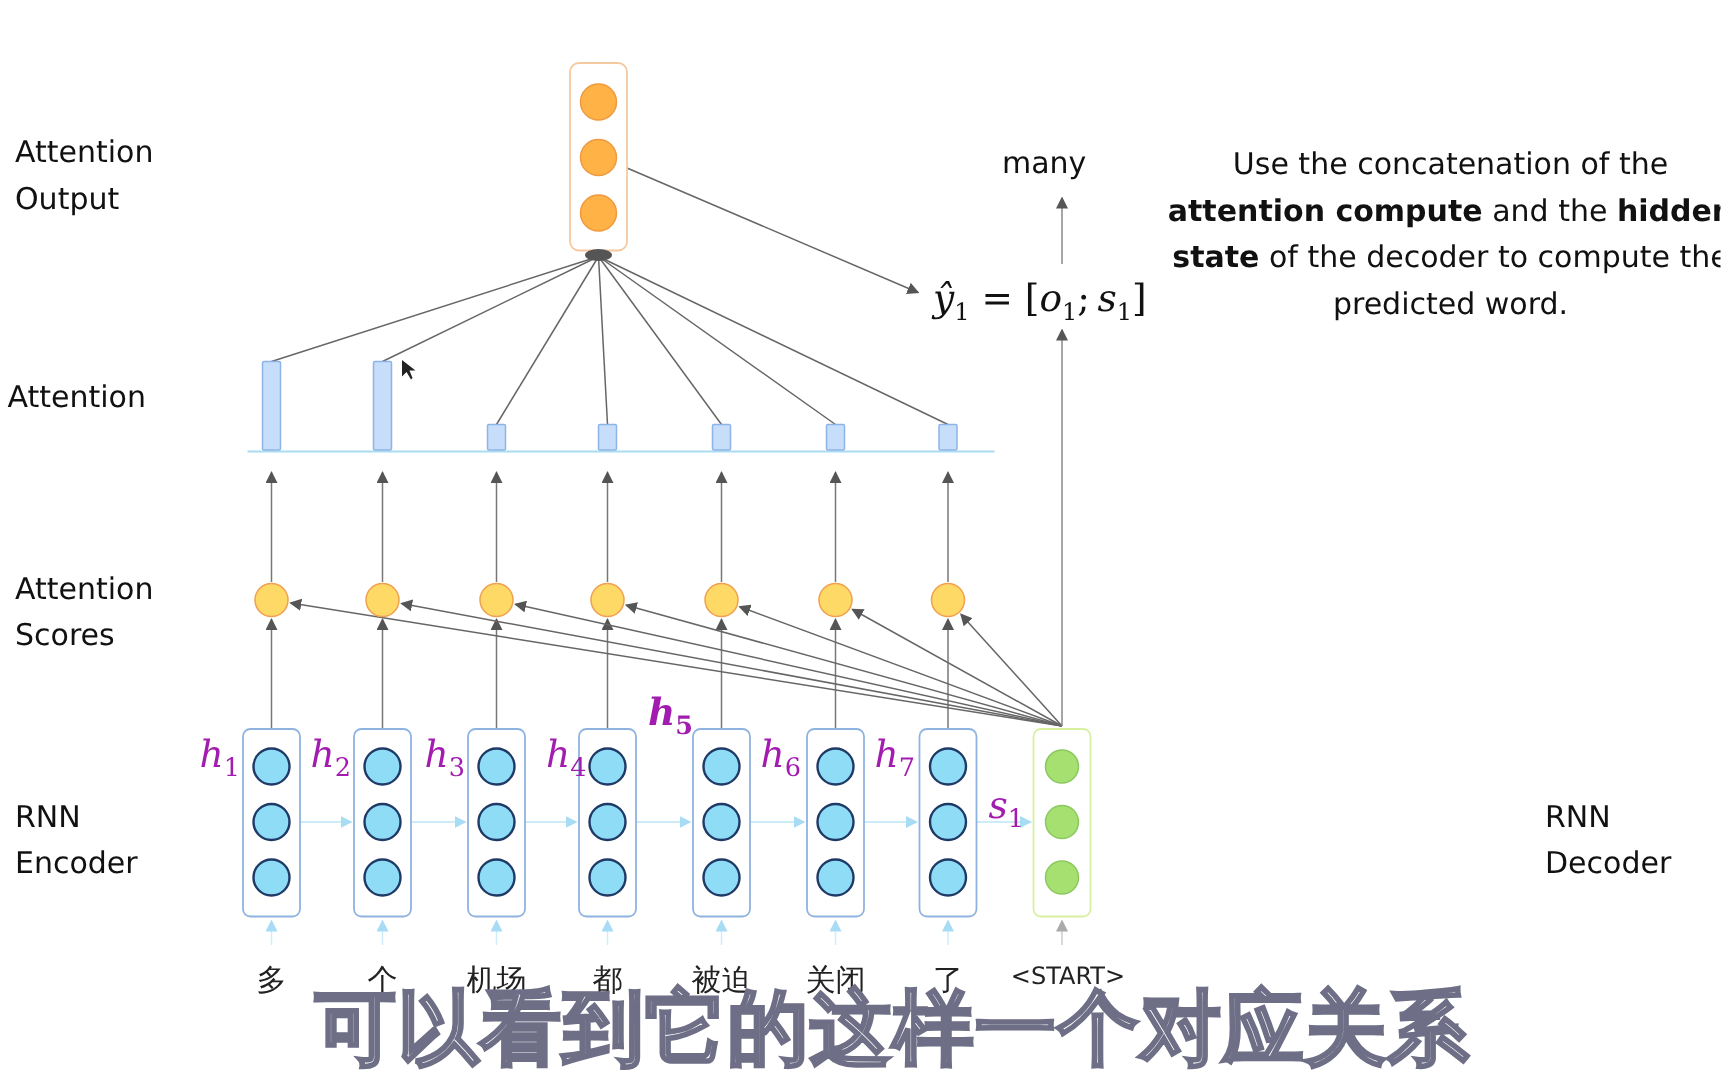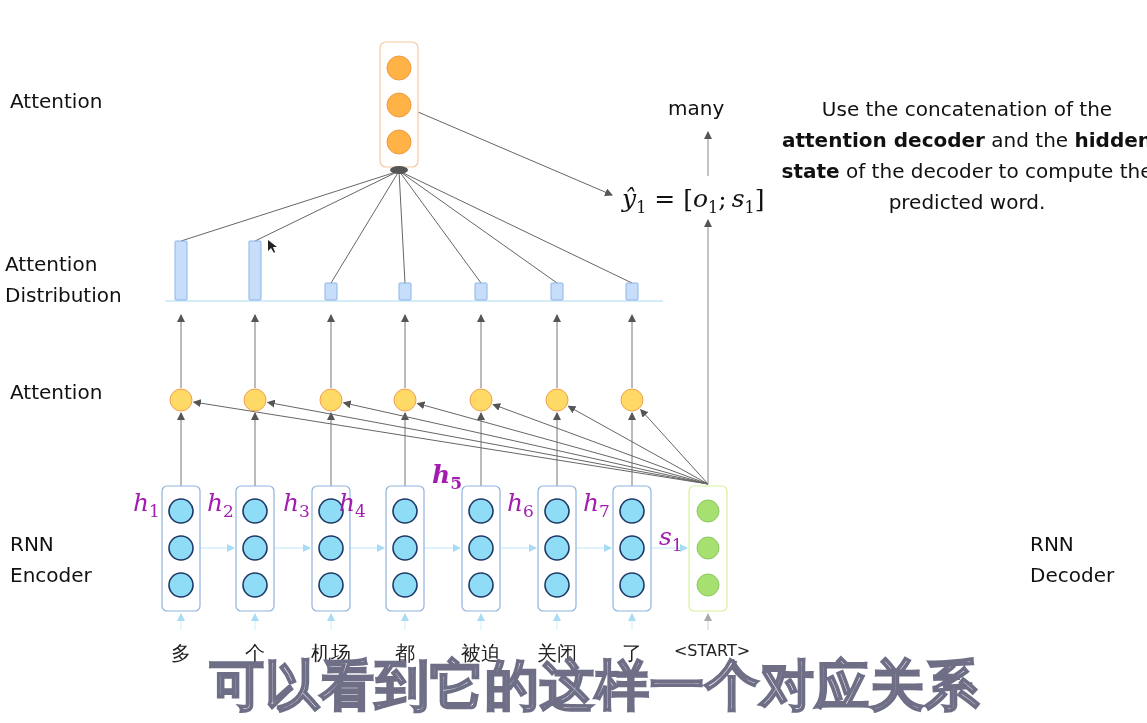--- a/index.html
+++ b/index.html
@@ -133,52 +133,53 @@
       <circle cx="399" cy="68" r="12" fill="#ffb347" stroke="#f09a40" stroke-width="1"></circle>
       <circle cx="399" cy="105" r="12" fill="#ffb347" stroke="#f09a40" stroke-width="1"></circle>
       <circle cx="399" cy="142" r="12" fill="#ffb347" stroke="#f09a40" stroke-width="1"></circle>
       <ellipse cx="399" cy="170" rx="9" ry="4" fill="#555"></ellipse>
       <path d="M268,240 L268,251 L271,248 L274,253 L275,252 L273,247 L277,247 z" fill="#222"></path>
     </g>
 </svg>
 
 <div class="lbl" style="left:10px;top:86px;width:140px;">
   <div>Attention</div>
+  <div>Output</div>
 </div>
 <div class="lbl" style="left:5px;top:249px;width:150px;">
   <div>Attention</div>
-  <div>Distribution</div>
 </div>
 <div class="lbl" style="left:10px;top:377px;width:140px;">
   <div>Attention</div>
+  <div>Scores</div>
 </div>
 <div class="lbl" style="left:10px;top:529px;width:140px;">
   <div>RNN</div>
   <div>Encoder</div>
 </div>
 <div class="lbl" style="left:1030px;top:529px;width:140px;">
   <div>RNN</div>
   <div>Decoder</div>
 </div>
 
 <div class="lbl" style="left:668px;top:93px;width:80px;">many</div>
 
 <div class="yhat">
   <i>ŷ</i><sub>1</sub>
   <span>=</span>
   <span>[</span><i>o</i><sub>1</sub><span>;</span> <i>s</i><sub>1</sub><span>]</span>
 </div>
 
-<div class="caption"><span>Use the concatenation of the </span><b>attention decoder</b><span> and the </span><b>hidden state</b><span> of the decoder to compute the predicted word.</span></div>
+<div class="caption"><span>Use the concatenation of the </span><b>attention compute</b><span> and the </span><b>hidden state</b><span> of the decoder to compute the predicted word.</span></div>
 
 <div id="hlabels">
     <div class="math" style="left: 133px; top: 488px;"><span>h</span><sub>1</sub></div>
     <div class="math" style="left: 207px; top: 488px; text-align: right;"><span>h</span><sub>2</sub></div>
     <div class="math" style="left: 283px; top: 488px;"><span>h</span><sub>3</sub></div>
-    <div class="math" style="left: 339px; top: 488px;"><span>h</span><sub>4</sub></div>
+    <div class="math" style="left: 364px; top: 488px;"><span>h</span><sub>4</sub></div>
     <div class="math" style="left: 432px; top: 460px; font-weight: bold;"><span>h</span><sub>5</sub></div>
     <div class="math" style="left: 507px; top: 488px;"><span>h</span><sub>6</sub></div>
     <div class="math" style="left: 583px; top: 488px;"><span>h</span><sub>7</sub></div>
     <div class="math" style="left: 659px; top: 486px; margin-top: 36px;"><span>s</span><sub>1</sub></div>
   </div>
 
 <div id="words">
     <div class="word" style="left: 181px;">多</div>
     <div class="word" style="left: 255px;">个</div>
     <div class="word" style="left: 331px;">机场</div>

